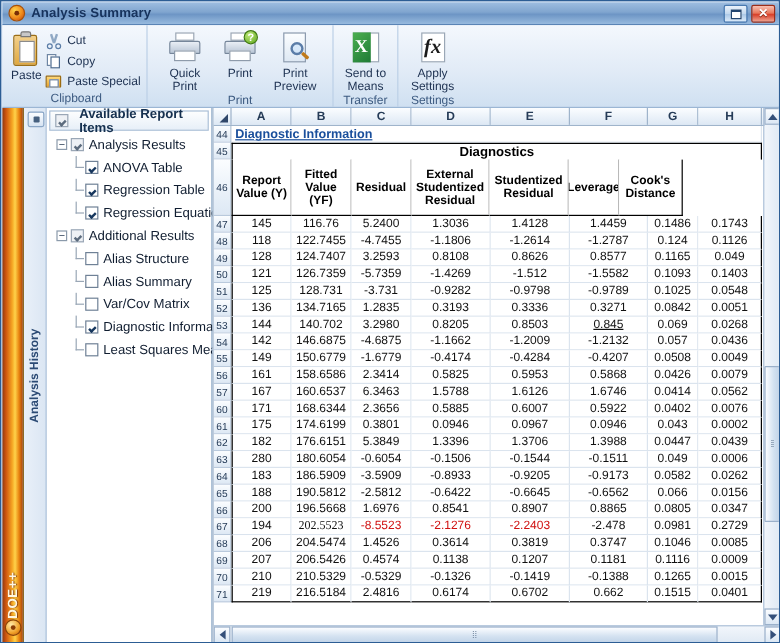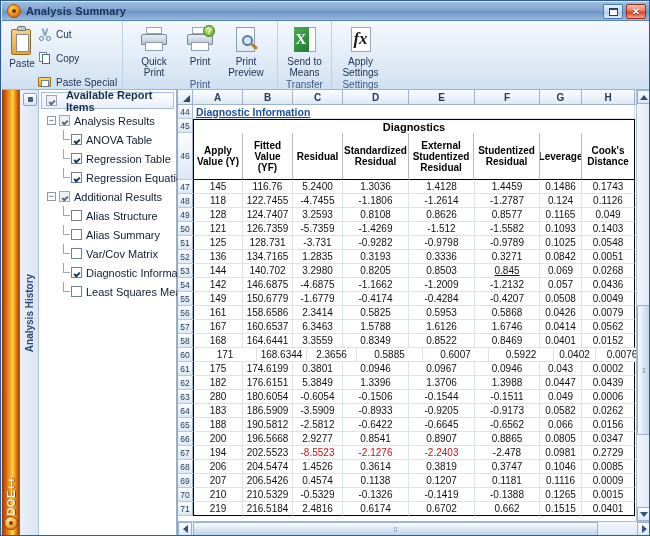--- a/index.html
+++ b/index.html
@@ -100,21 +100,21 @@
     border-radius: 2px;
   }
   .bigbtn .lbl { font-size: 10px; color: #1c3050; text-align: center; line-height: 11px; margin-top: 2px; }
 
   .smallrow {
     display: flex; align-items: center; gap: 4px;
     padding: 1px 3px; cursor: pointer; border-radius: 2px;
     height: 16px;
   }
   .smallrow .lbl { font-size: 10px; color: #1c3050; white-space: nowrap; }
-  .smallcol { display: flex; flex-direction: column; justify-content: center; gap: 8px; padding-top: 2px; }
+  .smallcol { display: flex; flex-direction: column; justify-content: center; gap: 1px; padding-top: 2px; }
 
   .ico { flex: none; position: relative; display:inline-block; }
 
   
   .ico-paste { width: 26px; height: 30px; }
   .ico-paste .board { position:absolute; left:2px; top:3px; width:20px; height:26px;
     background: linear-gradient(180deg,#f3d08a,#e0a83f); border:1px solid #9a6e18; border-radius:2px; }
   .ico-paste .clip { position:absolute; left:8px; top:0px; width:9px; height:5px;
     background:#c8c8c8; border:1px solid #777; border-radius:2px 2px 0 0;}
   .ico-paste .page { position:absolute; left:7px; top:8px; width:13px; height:18px;
@@ -623,24 +623,23 @@
         <div class="row row-title">
           <div class="rowhdr">44</div>
           <div class="cellbox" style="width: 442px;">Diagnostic Information</div>
         </div>
         <div class="row row-banner">
           <div class="rowhdr">45</div>
           <div class="cellbox banner" style="width: 442px;">Diagnostics</div>
         </div>
         <div class="row row-hdr46">
           <div class="rowhdr">46</div>
-          <div class="cellbox first" style="width: 50px;">Apply Value (Y)</div>
+          <div class="cellbox first" style="width: 50px;">Report Value (Y)</div>
           <div class="cellbox" style="width: 50px;">Fitted Value (YF)</div>
           <div class="cellbox" style="width: 50px;">Residual</div>
-          <div class="cellbox" style="width: 66px;">Standardized Residual</div>
           <div class="cellbox" style="width: 65px;">External Studentized Residual</div>
           <div class="cellbox" style="width: 66px;">Studentized Residual</div>
           <div class="cellbox" style="width: 42px;">Leverage</div>
           <div class="cellbox last" style="width: 53px;">Cook's Distance</div>
         </div>
         <div class="row data-row">
           <div class="rowhdr">47</div>
           <div class="cellbox first" style="width: 50px;">145</div>
           <div class="cellbox" style="width: 50px;">116.76</div>
           <div class="cellbox" style="width: 50px;">5.2400</div>
@@ -754,33 +753,22 @@
           <div class="cellbox first" style="width: 50px;">167</div>
           <div class="cellbox" style="width: 50px;">160.6537</div>
           <div class="cellbox" style="width: 50px;">6.3463</div>
           <div class="cellbox" style="width: 66px;">1.5788</div>
           <div class="cellbox" style="width: 66px;">1.6126</div>
           <div class="cellbox" style="width: 65px;">1.6746</div>
           <div class="cellbox" style="width: 42px;">0.0414</div>
           <div class="cellbox last" style="width: 53px;">0.0562</div>
         </div>
         <div class="row data-row">
-          <div class="rowhdr">58</div>
-          <div class="cellbox first" style="width: 50px;">168</div>
-          <div class="cellbox" style="width: 50px;">164.6441</div>
-          <div class="cellbox" style="width: 50px;">3.3559</div>
-          <div class="cellbox" style="width: 66px;">0.8349</div>
-          <div class="cellbox" style="width: 66px;">0.8522</div>
-          <div class="cellbox" style="width: 65px;">0.8469</div>
-          <div class="cellbox" style="width: 42px;">0.0401</div>
-          <div class="cellbox last" style="width: 53px;">0.0152</div>
-        </div>
-        <div class="row data-row">
           <div class="rowhdr">60</div>
-          <div class="cellbox first" style="width: 64px;">171</div>
+          <div class="cellbox first" style="width: 50px;">171</div>
           <div class="cellbox" style="width: 50px;">168.6344</div>
           <div class="cellbox" style="width: 50px;">2.3656</div>
           <div class="cellbox" style="width: 66px;">0.5885</div>
           <div class="cellbox" style="width: 66px;">0.6007</div>
           <div class="cellbox" style="width: 65px;">0.5922</div>
           <div class="cellbox" style="width: 42px;">0.0402</div>
           <div class="cellbox last" style="width: 53px;">0.0076</div>
         </div>
         <div class="row data-row">
           <div class="rowhdr">61</div>
@@ -834,31 +822,31 @@
           <div class="cellbox" style="width: 66px;">-0.6422</div>
           <div class="cellbox" style="width: 66px;">-0.6645</div>
           <div class="cellbox" style="width: 65px;">-0.6562</div>
           <div class="cellbox" style="width: 42px;">0.066</div>
           <div class="cellbox last" style="width: 53px;">0.0156</div>
         </div>
         <div class="row data-row">
           <div class="rowhdr">66</div>
           <div class="cellbox first" style="width: 50px;">200</div>
           <div class="cellbox" style="width: 50px;">196.5668</div>
-          <div class="cellbox" style="width: 50px;">2.9277</div>
+          <div class="cellbox" style="width: 50px;">1.6976</div>
           <div class="cellbox" style="width: 66px;">0.8541</div>
           <div class="cellbox" style="width: 66px;">0.8907</div>
           <div class="cellbox" style="width: 65px;">0.8865</div>
           <div class="cellbox" style="width: 42px;">0.0805</div>
           <div class="cellbox last" style="width: 53px;">0.0347</div>
         </div>
         <div class="row data-row">
           <div class="rowhdr">67</div>
           <div class="cellbox first" style="width: 50px;">194</div>
-          <div class="cellbox" style="width: 50px;">202.5523</div>
+          <div class="cellbox" style="width: 50px; font-family: Liberation Serif, serif;">202.5523</div>
           <div class="cellbox neg-red" style="width: 50px;">-8.5523</div>
           <div class="cellbox neg-red" style="width: 66px;">-2.1276</div>
           <div class="cellbox neg-red" style="width: 66px;">-2.2403</div>
           <div class="cellbox" style="width: 65px;">-2.478</div>
           <div class="cellbox" style="width: 42px;">0.0981</div>
           <div class="cellbox last" style="width: 53px;">0.2729</div>
         </div>
         <div class="row data-row">
           <div class="rowhdr">68</div>
           <div class="cellbox first" style="width: 50px;">206</div>

